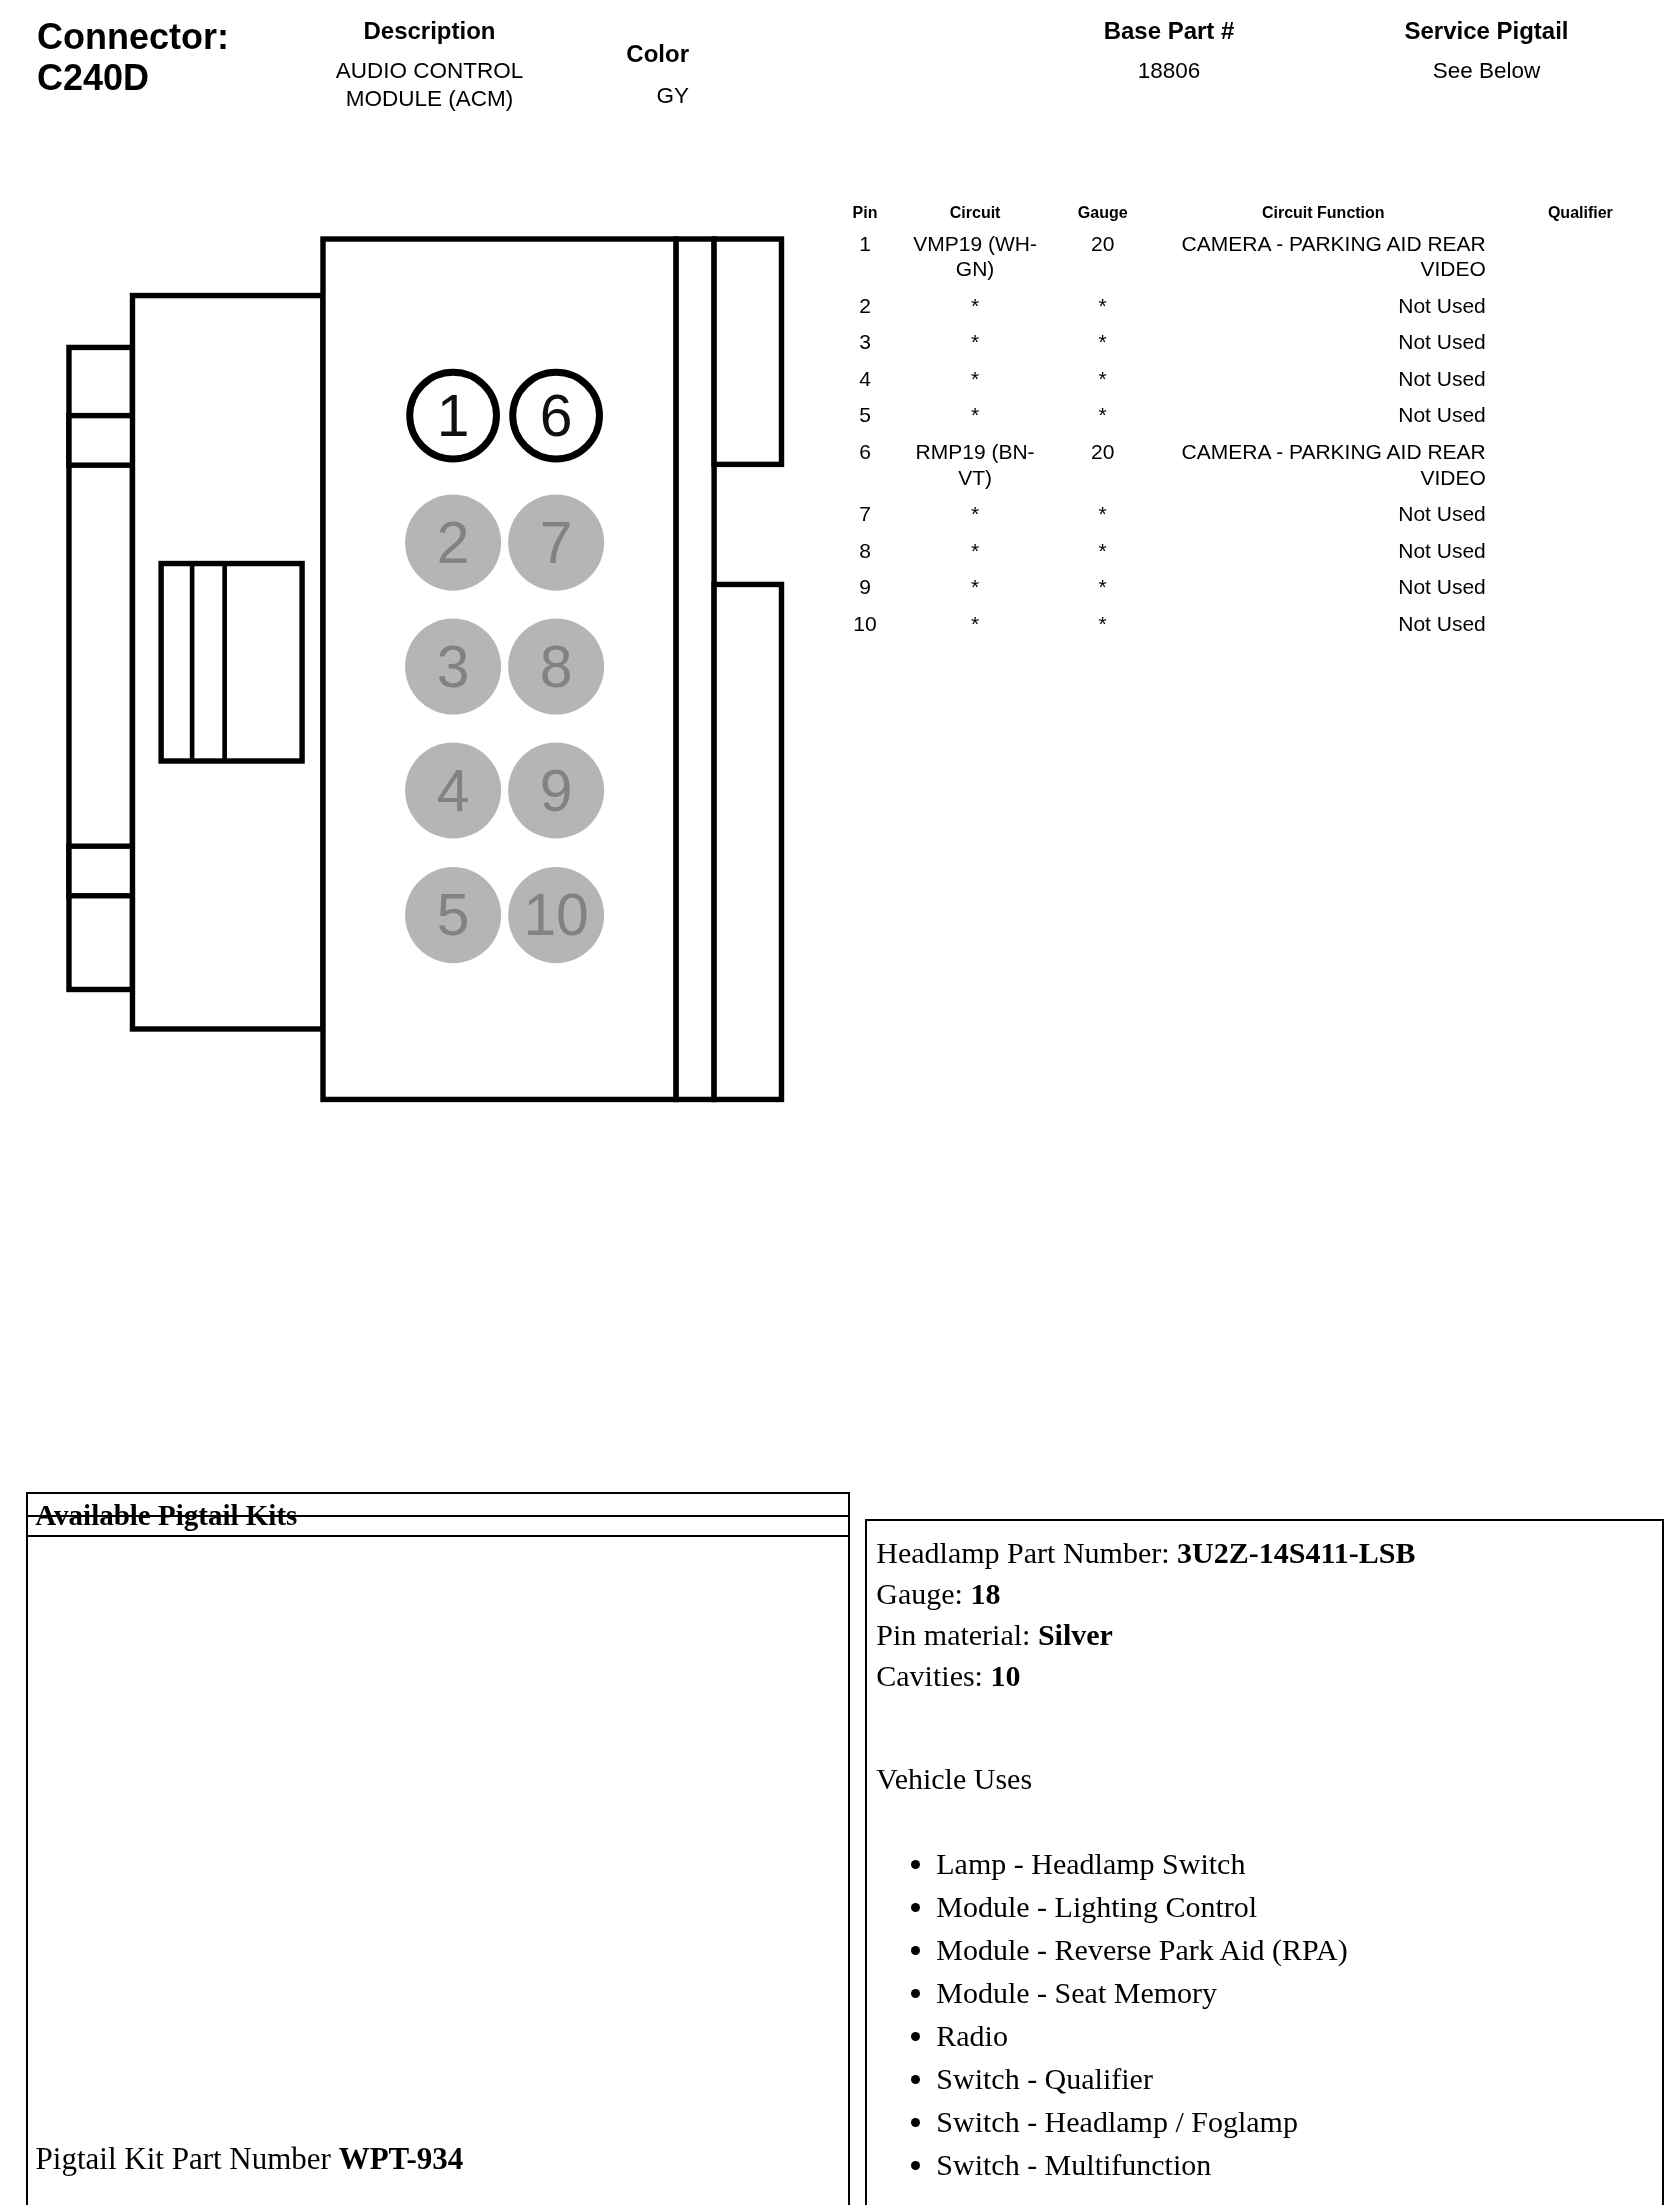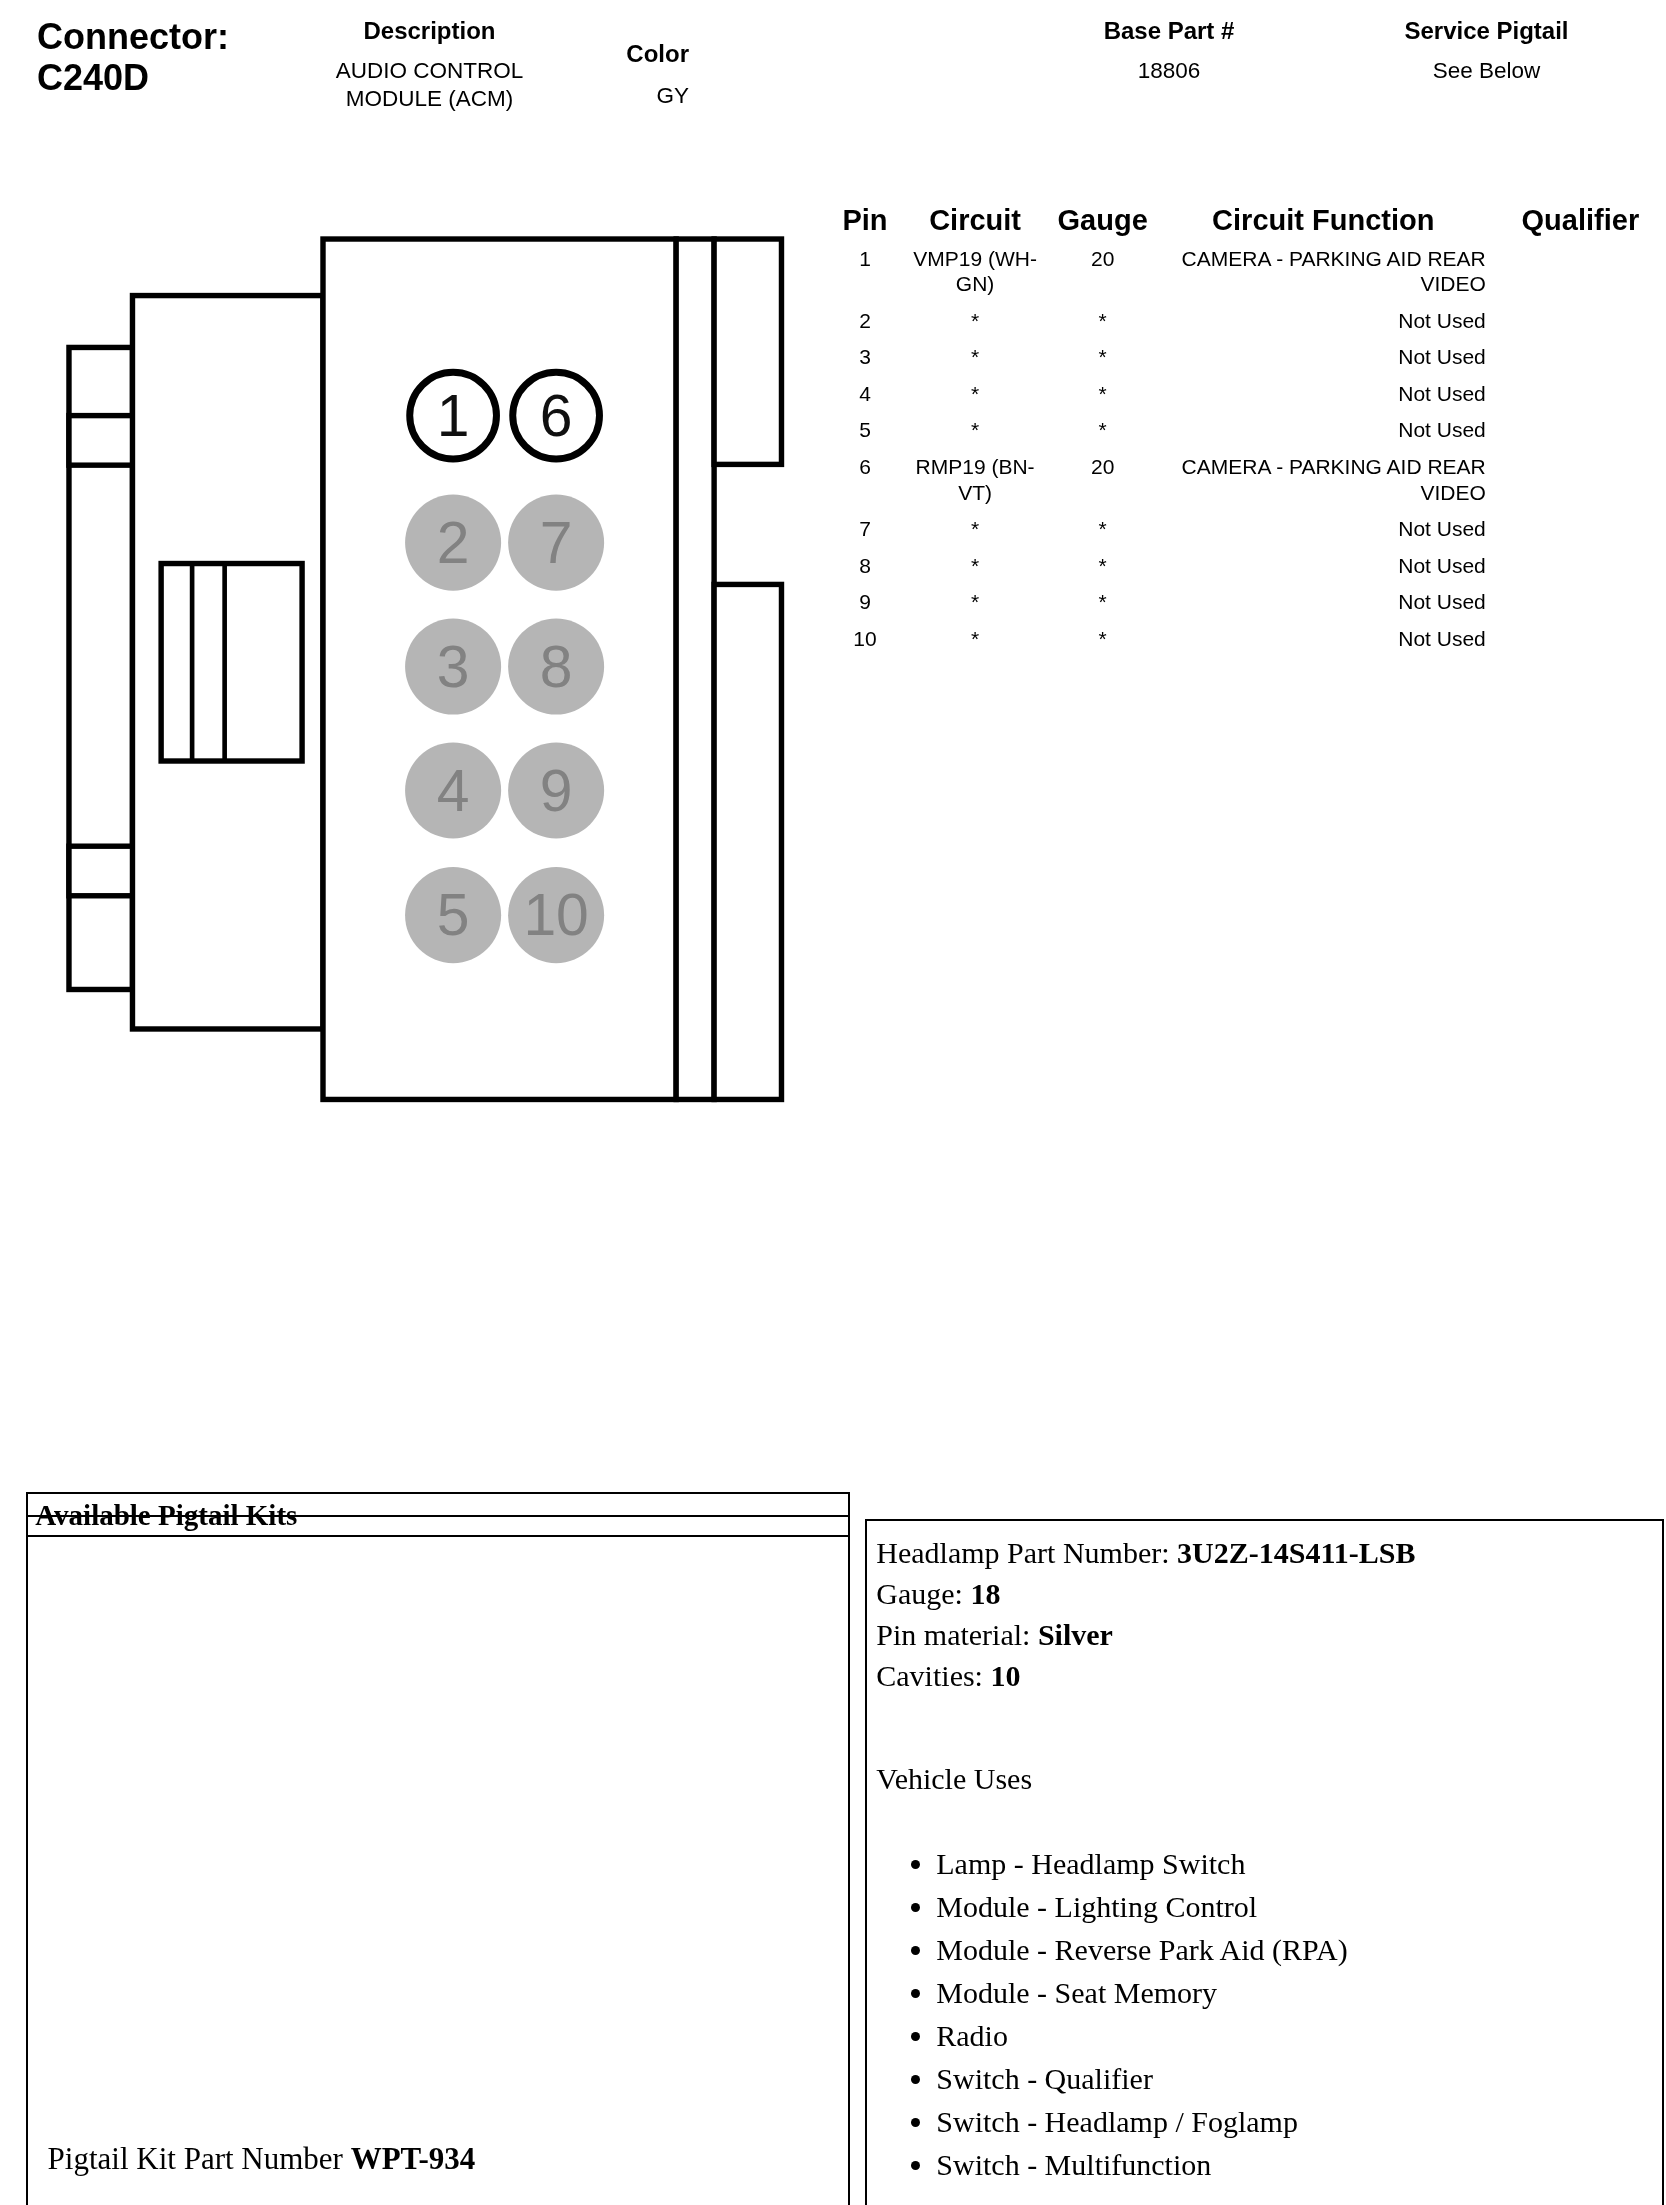--- a/index.html
+++ b/index.html
@@ -23,29 +23,29 @@
   .diagram svg { display: block; }
   svg .outline { fill: #ffffff; stroke: #000000; stroke-width: 7; }
   svg .innerline { stroke: #000000; stroke-width: 6; }
   svg text.pin-num { font-family: "Liberation Sans", sans-serif; font-size: 76px; text-anchor: middle; }
   svg text.pin-num-white { fill: #101010; }
   svg text.pin-num-gray { fill: #828282; }
 
   
   .pin-grid { position: absolute; left: 836px; top: 204px; display: grid;
               grid-template-columns: 58px 139px 93px 325px 166px; column-gap: 11.6px; }
-  .pg-h { font-size: 29px; font-weight: bold; text-align: center; padding-bottom: 8.5px; }
+  .pg-h { font-size: 16px; font-weight: bold; text-align: center; padding-bottom: 8.5px; }
   .pg-c { font-size: 21px; line-height: 25.6px; padding-bottom: 11px; text-align: center; }
   .pg-fn { text-align: right; padding-left: 15.5px; }
   .apk-header { position: absolute; left: 25.6px; top: 1492px; width: 824px; height: 45px;
                 border: 2.3px solid #000; font-family: "Liberation Serif", serif;
                 font-weight: bold; font-size: 29px; padding: 5.4px 0 0 7.7px; }
   .left-cell { position: absolute; left: 25.6px; top: 1515px; width: 824px; height: 697px;
                border: 2.3px solid #000; }
-  .kit-line { position: absolute; left: 20px; top: 624px; font-family: "Liberation Serif", serif; font-size: 31px; }
+  .kit-line { position: absolute; left: 8px; top: 624px; font-family: "Liberation Serif", serif; font-size: 31px; }
   .right-cell { position: absolute; left: 865px; top: 1519px; width: 799px; height: 692px;
                 border: 2.3px solid #000; padding: 11px 7.7px 0 9.3px;
                 font-family: "Liberation Serif", serif; font-size: 30px; line-height: 41px; }
   .right-cell p { margin: 0; }
   .vehicle-uses-title { margin-top: 62px !important; }
   .uses-list { margin: 43px 0 0 0; padding-left: 60px; list-style: disc; }
   .uses-list li { font-size: 30px; line-height: 43px; }
   .b { font-weight: bold; }
 </style>
 </head>

